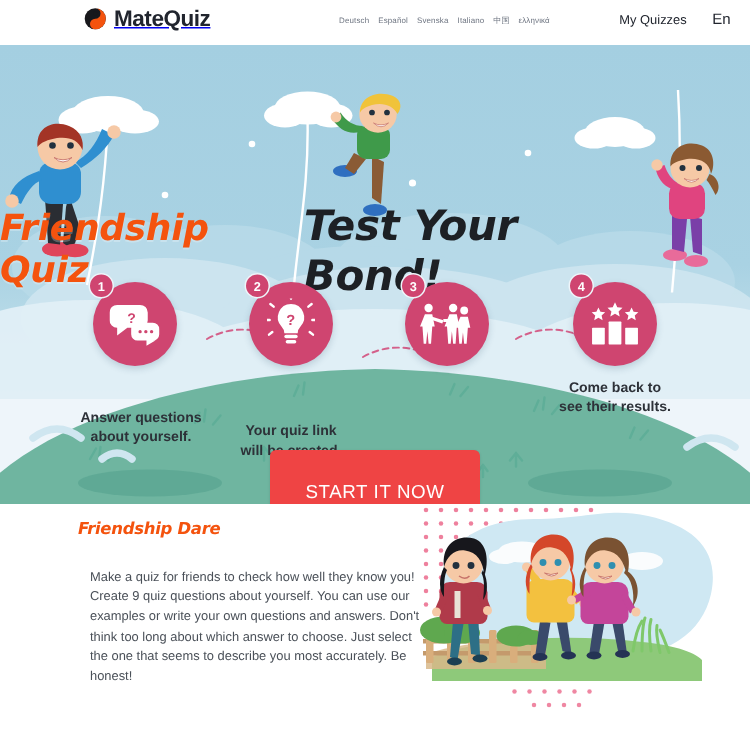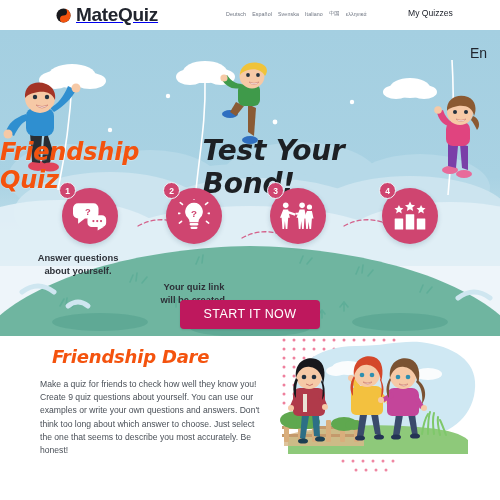--- a/index.html
+++ b/index.html
@@ -15,32 +15,32 @@
   .header {
     position: relative; height: 30px; width: 500px;
     background: #ffffff;
     display: flex; align-items: center;
     z-index: 40;
   }
   .logo-wrap { position: absolute; left: 56px; top: 4px; display: flex; align-items: center; gap: 5px; }
   .logo-mark { width: 15px; height: 15px; position: relative; }
   .logo-mark .sv { display:block; }
   .logo-text {
-    font-size: 19px; font-weight: bold; letter-spacing: -0.3px;
+    font-size: 15px; font-weight: bold; letter-spacing: -0.3px;
     color: #21252e; font-family: "Liberation Sans", sans-serif;
   }
   .lang-links { position: absolute; left: 226px; top: 10px; display: flex; gap: 6px; align-items: center; }
   .lang-links a {
     font-size: 5.3px; color: #6d7480; text-decoration: none; letter-spacing: 0.1px;
     white-space: nowrap; font-family: "Liberation Sans", sans-serif;
   }
   .nav-right { position: absolute; right: 13px; top: 8px; display: flex; align-items: flex-start; gap: 4px; }
   .nav-right .myq { font-size: 8.6px; color: #21252e; text-decoration: none; white-space: nowrap; }
   .flag { width: 9px; height: 6px; display: inline-block; position: relative; border-radius: 1px; overflow: hidden; }
-  .nav-right .en { font-size: 14px; color: #21252e; margin-top: 37px; }
+  .nav-right .en { font-size: 10px; color: #21252e; }
 
   
   .hero { position: relative; width: 500px; height: 306px; overflow: hidden; background: #9dcce0; }
   .hero-sky { position:absolute; inset:0; background: linear-gradient(#a4cfe1 0%, #a9d2e3 48%, #c3e0eb 70%, #e9f3f9 88%, #eef5fa 100%); }
   .hero-svg { position: absolute; inset: 0; }
 
   .hero-titles {
     position: absolute; top: 104px; left: 0; width: 428px;
     display: flex; justify-content: center; align-items: baseline; gap: 12px;
     z-index: 12;
@@ -78,36 +78,36 @@
 
   .steps-captions { position: relative; margin-top: 5px; height: 40px; }
   .cap {
     position: absolute; width: 116px; text-align: center;
     font-size: 9.4px; line-height: 13px; font-weight: bold; color: #2d3138;
     font-family: "Liberation Sans", sans-serif;
   }
 
   .cta-wrap { position: absolute; top: 270px; left: 0; width: 500px; text-align: center; z-index: 16; }
   .cta {
-    display: inline-block; background: #be185d; color: #fff;
+    display: inline-block; background: #ef4444; color: #fff;
     font-size: 12.5px; font-weight: normal; letter-spacing: 0.4px;
-    padding: 7px 24px 8px; border: none; border-radius: 4px; cursor: pointer;
+    padding: 21px 24px 8px; border: none; border-radius: 4px; cursor: pointer;
     font-family: "Liberation Sans", sans-serif;
     box-shadow: 0 1px 2px rgba(0,0,0,.12);
   }
 
   
   .lower { position: relative; width: 500px; height: 164px; background: #fff; overflow: hidden; }
   .dare-title {
     position: absolute; left: 52px; top: 10px;
     font-family: "DejaVu Sans", sans-serif; font-weight: bold; font-style: italic;
-    font-size: 18px; color: #f4530e; letter-spacing: -0.2px;
+    font-size: 11px; color: #f4530e; letter-spacing: -0.2px;
   }
   .dare-body {
-    position: absolute; left: 40px; top: 42px; width: 228px;
+    position: absolute; left: 60px; top: 42px; width: 228px;
     font-size: 8.6px; line-height: 13.2px; color: #4a5058;
     font-family: "Liberation Sans", sans-serif;
   }
   .lower-art { position: absolute; right: 0px; top: -2px; width: 222px; height: 150px; }
 </style>
 </head>
 <body>
 
 <div class="page">
 
@@ -365,27 +365,31 @@
                 <rect x="2" y="20" width="10" height="13" rx="0.6"></rect>
                 <rect x="15" y="15" width="10" height="18" rx="0.6"></rect>
                 <rect x="28" y="20" width="10" height="13" rx="0.6"></rect>
               </g>
             </svg>
           </div>
         </div>
       </div>
 
       <div class="steps-captions">
-        <div class="cap" style="left:20px;">
+        <div class="cap" style="left:36px;margin-top:20px;">
           <div>Answer questions</div>
           <div>about yourself.</div>
         </div>
         <div class="cap" style="left:136px;margin-top:29px;">
           <div>Your quiz link</div>
           <div>will be created.</div>
+        </div>
+        <div class="cap" style="left:352px;">
+          <div>Come back to</div>
+          <div>see their results.</div>
         </div>
       </div>
     </div>
 
     <div class="cta-wrap">
       <button class="cta">START IT NOW</button>
     </div>
   </div>
 
   <div class="lower">

